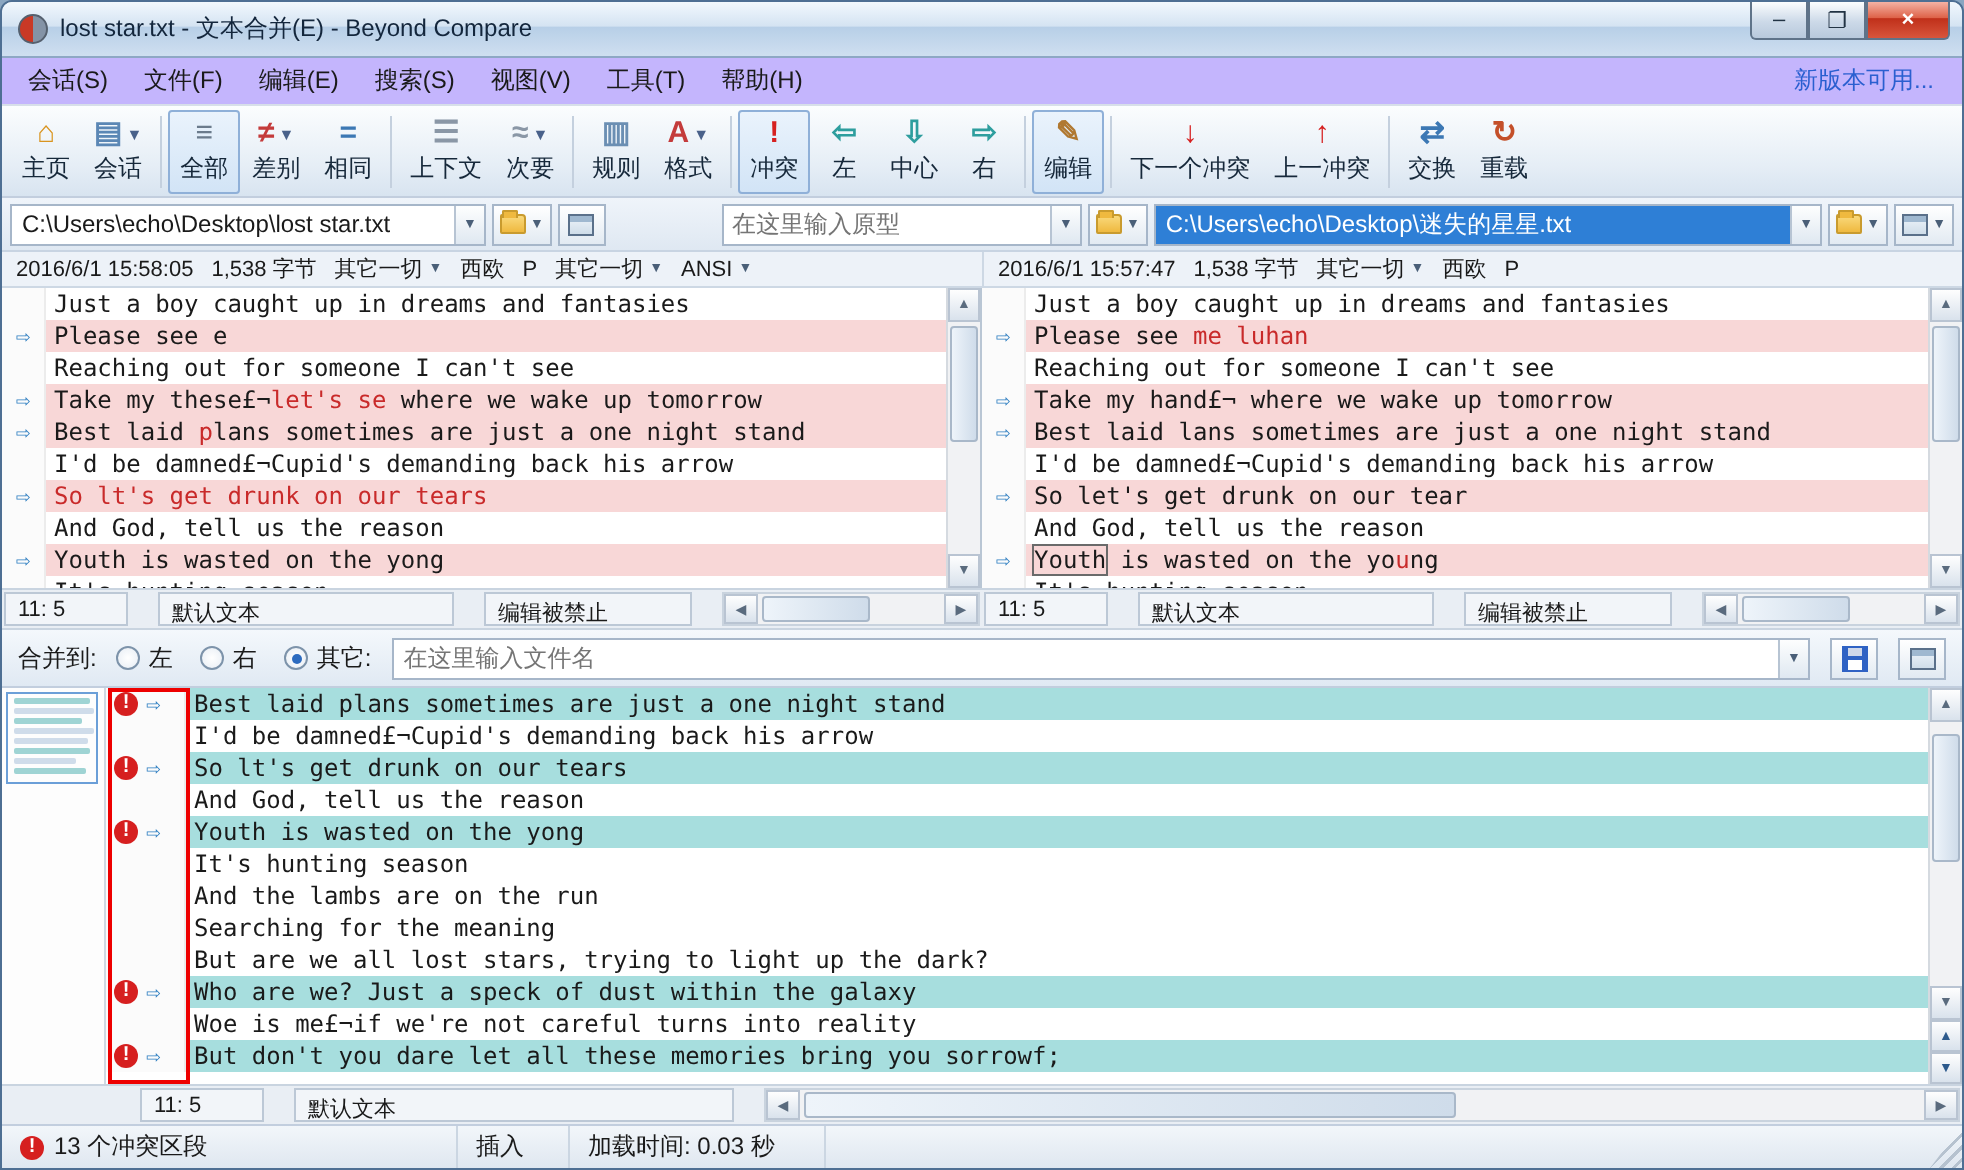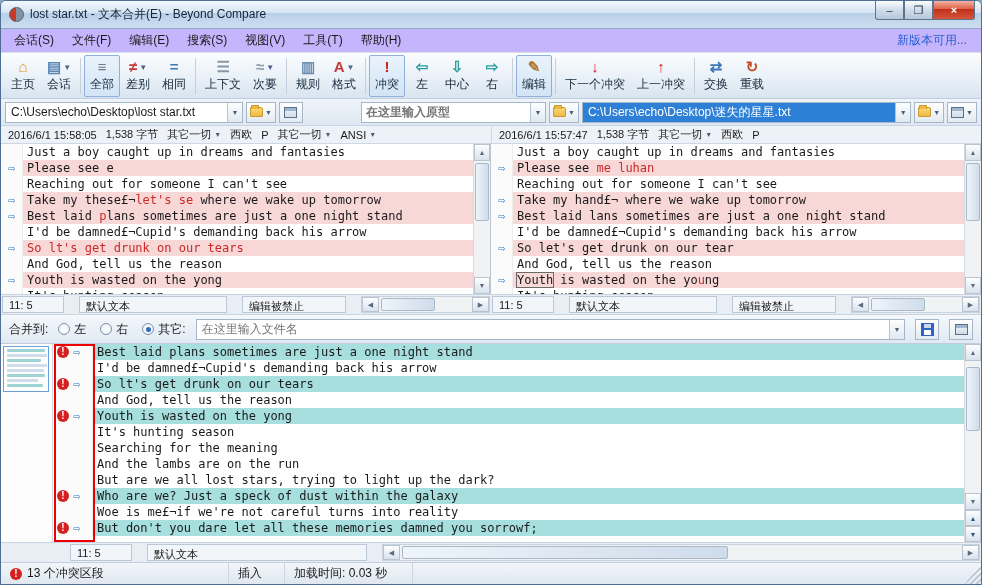--- a/index.html
+++ b/index.html
@@ -43,21 +43,21 @@
   .path-combo.selected{background:#2e7fd6;}
   .path-combo.selected .path-text{color:#fff;}
   .combo-dd{width:15px;align-self:stretch;border-left:1px solid #b7c4d3;background:linear-gradient(#fdfefe,#dfe8f1);
     display:flex;align-items:center;justify-content:center;font-size:7px;color:#4a5f78;flex:0 0 15px;}
   .mini-btn{height:21px;min-width:24px;border:1px solid #a6b6c9;background:linear-gradient(#ffffff,#e2eaf2);
     display:flex;align-items:center;justify-content:center;gap:2px;padding:0 3px;}
   .folder-glyph{width:13px;height:10px;background:linear-gradient(#f9d97c,#efb93f);border:1px solid #c99b2e;border-radius:1px 2px 1px 1px;position:relative;}
   .folder-glyph::before{content:'';position:absolute;top:-3px;left:0;width:6px;height:3px;background:#efb93f;border:1px solid #c99b2e;border-bottom:none;border-radius:1px 1px 0 0;}
   .tiny-dd{font-size:7px;color:#4a5f78;}
   .proto-box{flex:0 0 178px;height:21px;border:1px solid #a6b6c9;background:#fff;display:flex;}
-  .proto-box input{flex:1;border:none;outline:none;padding:0 4px;font-size:12px;font-family:"Liberation Sans",sans-serif;font-weight:bold;}
+  .proto-box input{flex:1;border:none;outline:none;padding:0 4px;font-size:12px;font-family:"Liberation Sans",sans-serif;}
   .panel-glyph{width:13px;height:11px;border:1px solid #5a708a;background:linear-gradient(#eef4fa,#cfdde9);box-shadow:inset 0 3px 0 #9fb8d0;}
 
   
   .inforow{height:18px;flex:0 0 18px;display:flex;background:#edf2f8;border-bottom:1px solid #cdd8e4;font-size:11px;}
   .info-half{width:491px;display:flex;align-items:center;gap:9px;padding:0 7px;overflow:hidden;}
   .info-half.right{border-left:1px solid #cdd8e4;}
   .info-item{white-space:nowrap;}
   .info-dd{font-size:7px;color:#4a5f78;margin-left:-6px;}
 
   
@@ -563,25 +563,25 @@
             <span class="gutter-arrow">⇨</span>
           </div>
           <div class="line-content teal"><span>Youth is wasted on the yong</span></div>
         </div>
         <div class="line">
           <div class="line-gutter wide"></div>
           <div class="line-content"><span>It's hunting season</span></div>
         </div>
         <div class="line">
           <div class="line-gutter wide"></div>
+          <div class="line-content"><span>And the lambs are on the run</span></div>
+        </div>
+        <div class="line">
+          <div class="line-gutter wide"></div>
           <div class="line-content"><span>Searching for the meaning</span></div>
-        </div>
-        <div class="line">
-          <div class="line-gutter wide"></div>
-          <div class="line-content"><span>And the lambs are on the run</span></div>
         </div>
         <div class="line">
           <div class="line-gutter wide"></div>
           <div class="line-content"><span>But are we all lost stars, trying to light up the dark?</span></div>
         </div>
         <div class="line">
           <div class="line-gutter wide">
             <span class="conflict-badge">!</span>
             <span class="gutter-arrow">⇨</span>
           </div>
@@ -589,21 +589,21 @@
         </div>
         <div class="line">
           <div class="line-gutter wide"></div>
           <div class="line-content"><span>Woe is me£¬if we're not careful turns into reality</span></div>
         </div>
         <div class="line">
           <div class="line-gutter wide">
             <span class="conflict-badge">!</span>
             <span class="gutter-arrow">⇨</span>
           </div>
-          <div class="line-content teal"><span>But don't you dare let all these memories damned you sorrowf;</span></div>
+          <div class="line-content teal"><span>But don't you dare let all these memories bring you sorrowf;</span></div>
         </div>
       </div>
     <div class="gutter-annotation"></div>
     <div class="vscroll">
       <div class="scroll-btn">▲</div>
       <div class="scroll-track">
           <div class="scroll-thumb" style="top:6px;height:64px;"></div>
         </div>
       <div class="scroll-btn">▼</div>
       <div class="nav-btn">▲</div>

